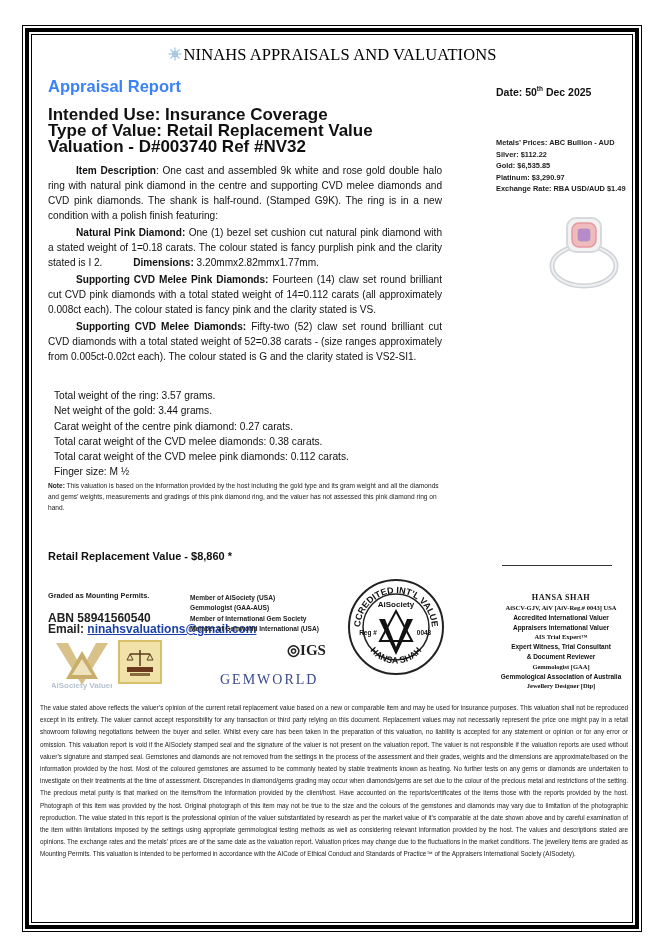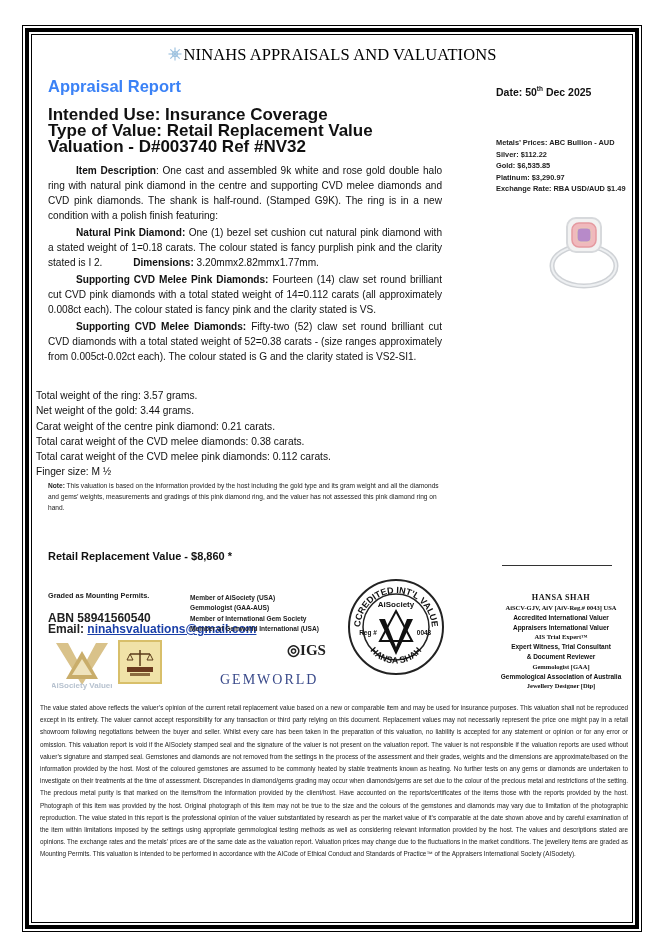--- a/index.html
+++ b/index.html
@@ -21,21 +21,21 @@
 
   .date { position: absolute; left: 462px; top: 48px; font-size: 10.5px; font-weight: bold; }
   .date sup { font-size: 6.5px; }
   .metals { position: absolute; left: 462px; top: 68px; font-size: 7.4px; font-weight: bold; line-height: 11.5px; color: #222; white-space: nowrap; margin-top: 32px; }
 
   .ring { position: absolute; left: 505px; top: 165px; width: 90px; height: 100px; }
 
   .desc { position: absolute; left: 14px; top: 126px; width: 394px; font-size: 10.1px; line-height: 15px; text-align: justify; color: #111; }
   .desc p { margin-bottom: 2px; }
   .desc b { font-weight: bold; padding-left: 28px; }
-  .weights { position: absolute; left: 2px; top: 351px; width: 420px; font-size: 10.2px; line-height: 15.3px; color: #111; }
+  .weights { position: absolute; left: 20px; top: 351px; width: 420px; font-size: 10.2px; line-height: 15.3px; color: #111; }
   .note { position: absolute; left: 14px; top: 443px; width: 400px; font-size: 6.6px; line-height: 11px; color: #222; }
   .note b { font-weight: bold; }
 
   .rrv { position: absolute; left: 14px; top: 513px; font-size: 11px; font-weight: bold; color: #111; text-align: center; }
   .sigline { position: absolute; left: 468px; top: 528px; width: 110px; border-top: 1px solid #333; }
 
   .graded { position: absolute; left: 14px; top: 553px; font-size: 7.3px; font-weight: bold; line-height: 11px; color: #222; }
   .abn { position: absolute; left: 14px; top: 576px; font-size: 12px; font-weight: bold; line-height: 11px; color: #222; }
   .abn a { color: #1a3fa8; text-decoration: underline; }
   .members { position: absolute; left: 156px; top: 556px; font-size: 6.6px; font-weight: bold; line-height: 10.3px; color: #222; }
@@ -104,21 +104,21 @@
   <div class="desc">
     <p><b>Item Description</b><span>: One cast and assembled 9k white and rose gold double halo ring with natural pink diamond in the centre and supporting CVD melee diamonds and CVD pink diamonds. The shank is half-round. (Stamped G9K). The ring is in a new condition with a polish finish featuring:</span></p>
     <p><b>Natural Pink Diamond:</b><span> One (1) bezel set cushion cut natural pink diamond with a stated weight of 1=0.18 carats. The colour stated is fancy purplish pink and the clarity stated is I 2. </span><b>Dimensions:</b><span> 3.20mmx2.82mmx1.77mm.</span></p>
     <p><b>Supporting CVD Melee Pink Diamonds:</b><span> Fourteen (14) claw set round brilliant cut CVD pink diamonds with a total stated weight of 14=0.112 carats (all approximately 0.008ct each). The colour stated is fancy pink and the clarity stated is VS.</span></p>
     <p><b>Supporting CVD Melee Diamonds:</b><span> Fifty-two (52) claw set round brilliant cut CVD diamonds with a total stated weight of 52=0.38 carats - (size ranges approximately from 0.005ct-0.02ct each). The colour stated is G and the clarity stated is VS2-SI1.</span></p>
   </div>
 
   <div class="weights">
     <div>Total weight of the ring: 3.57 grams.</div>
     <div>Net weight of the gold: 3.44 grams.</div>
-    <div>Carat weight of the centre pink diamond: 0.21 carats.</div>
+    <div>Carat weight of the centre pink diamond: 0.27 carats.</div>
     <div>Total carat weight of the CVD melee diamonds: 0.38 carats.</div>
     <div>Total carat weight of the CVD melee pink diamonds: 0.112 carats.</div>
     <div>Finger size: M ½</div>
   </div>
 
   <div class="note"><b>Note:</b><span> This valuation is based on the information provided by the host including the gold type and its gram weight and all the diamonds and gems’ weights, measurements and gradings of this pink diamond ring, and the valuer has not assessed this pink diamond ring on hand.</span></div>
 
   <div class="rrv">Retail Replacement Value - $8,860 *</div>
   <div class="sigline"></div>
 

